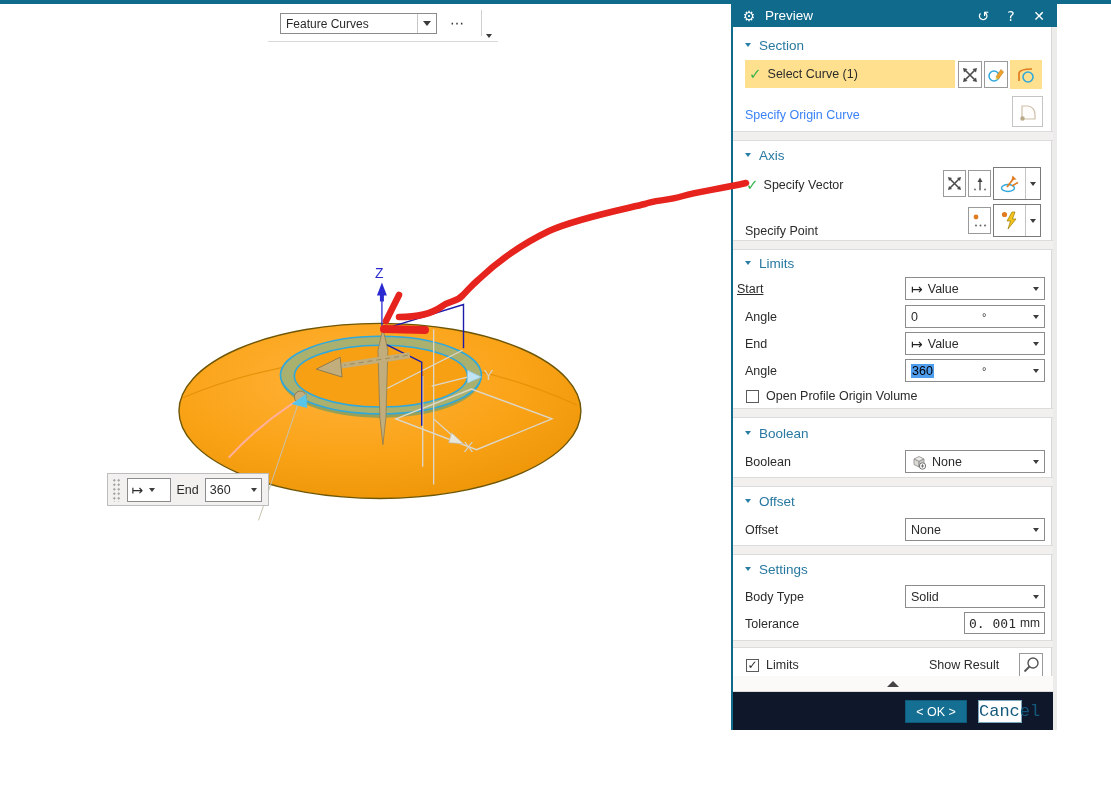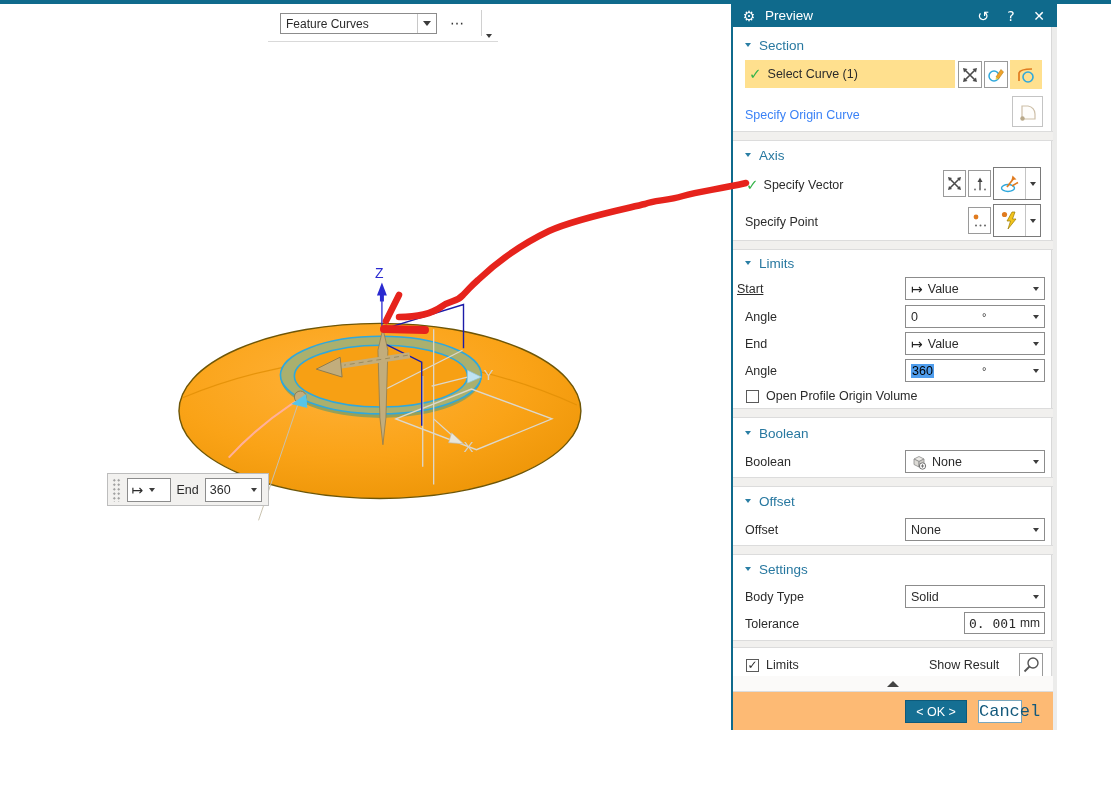--- a/index.html
+++ b/index.html
@@ -90,21 +90,21 @@
   .tol-field { position:absolute; left:231px; width:81px; height:22px; border:1px solid #8c8c8c;
                background:#fff; display:flex; align-items:center; justify-content:flex-end;
                padding:0 4px; gap:4px; }
   .tol-val { font-family:"DejaVu Sans Mono", monospace; font-size:13px; }
   .tol-unit { font-size:12px; }
 
   .collapse-strip { position:absolute; left:0; top:672px; width:320px; height:16px;
                     display:flex; align-items:center; justify-content:center;
                     border-bottom:1px solid #dcdcdc; background:#fbfaf9; }
   .collapse-strip .tri-up { border-bottom-color:#444; border-left-width:6px; border-right-width:6px; }
-  .footer { position:absolute; left:0; top:688px; width:320px; height:38px; background:#fdba74; }
+  .footer { position:absolute; left:0; top:688px; width:320px; height:38px; background:#0f172a; }
   .btn-ok { position:absolute; left:172px; top:8px; width:62px; height:23px; background:#156f93;
             color:#fff; border:1px solid #0d5a7a; font-size:12.5px;
             font-family:"Liberation Sans",sans-serif; }
   .btn-cancel { position:absolute; left:245px; top:8px; width:44px; height:23px; background:#fff;
                 color:#13597c; border:1px solid #7aa7bd; font-size:17px;
                 font-family:Liberation Mono, monospace; }
 
   .red-overlay { position:absolute; left:0; top:0; width:1111px; height:786px;
                  pointer-events:none; z-index:60; }
   .dialog { z-index:20; }
@@ -281,21 +281,21 @@
           <line x1="8" y1="14" x2="15" y2="5" stroke="#e07b1f" stroke-width="1.7"></line>
           <polygon points="13.5,2.5 17.5,6.5 12.5,7" fill="#e07b1f"></polygon>
           <line x1="13" y1="13" x2="19" y2="9.5" stroke="#e07b1f" stroke-width="1.5"></line>
           </svg>
       </button>
       <button class="caret-btn">
           <span class="tri-down small"></span>
         </button>
     </span>
   </div>
-  <div class="row" style="left:12px; top:202px; height:32px;">
+  <div class="row" style="left:12px; top:202px; height:32px;align-items:flex-end;">
     <span class="lbl">Specify Point</span>
   </div>
   <div class="row" style="left:235px; top:200px; gap:2px;">
     <button class="icon-btn" style="width:23px;">
       <svg width="16" height="16">
           <circle cx="4" cy="4" r="2.4" fill="#e07b1f"></circle>
         <circle cx="4" cy="12.5" r="1" fill="#666"></circle>
           <circle cx="8.5" cy="12.5" r="1" fill="#666"></circle>
         <circle cx="13" cy="12.5" r="1" fill="#666"></circle>
         </svg>

